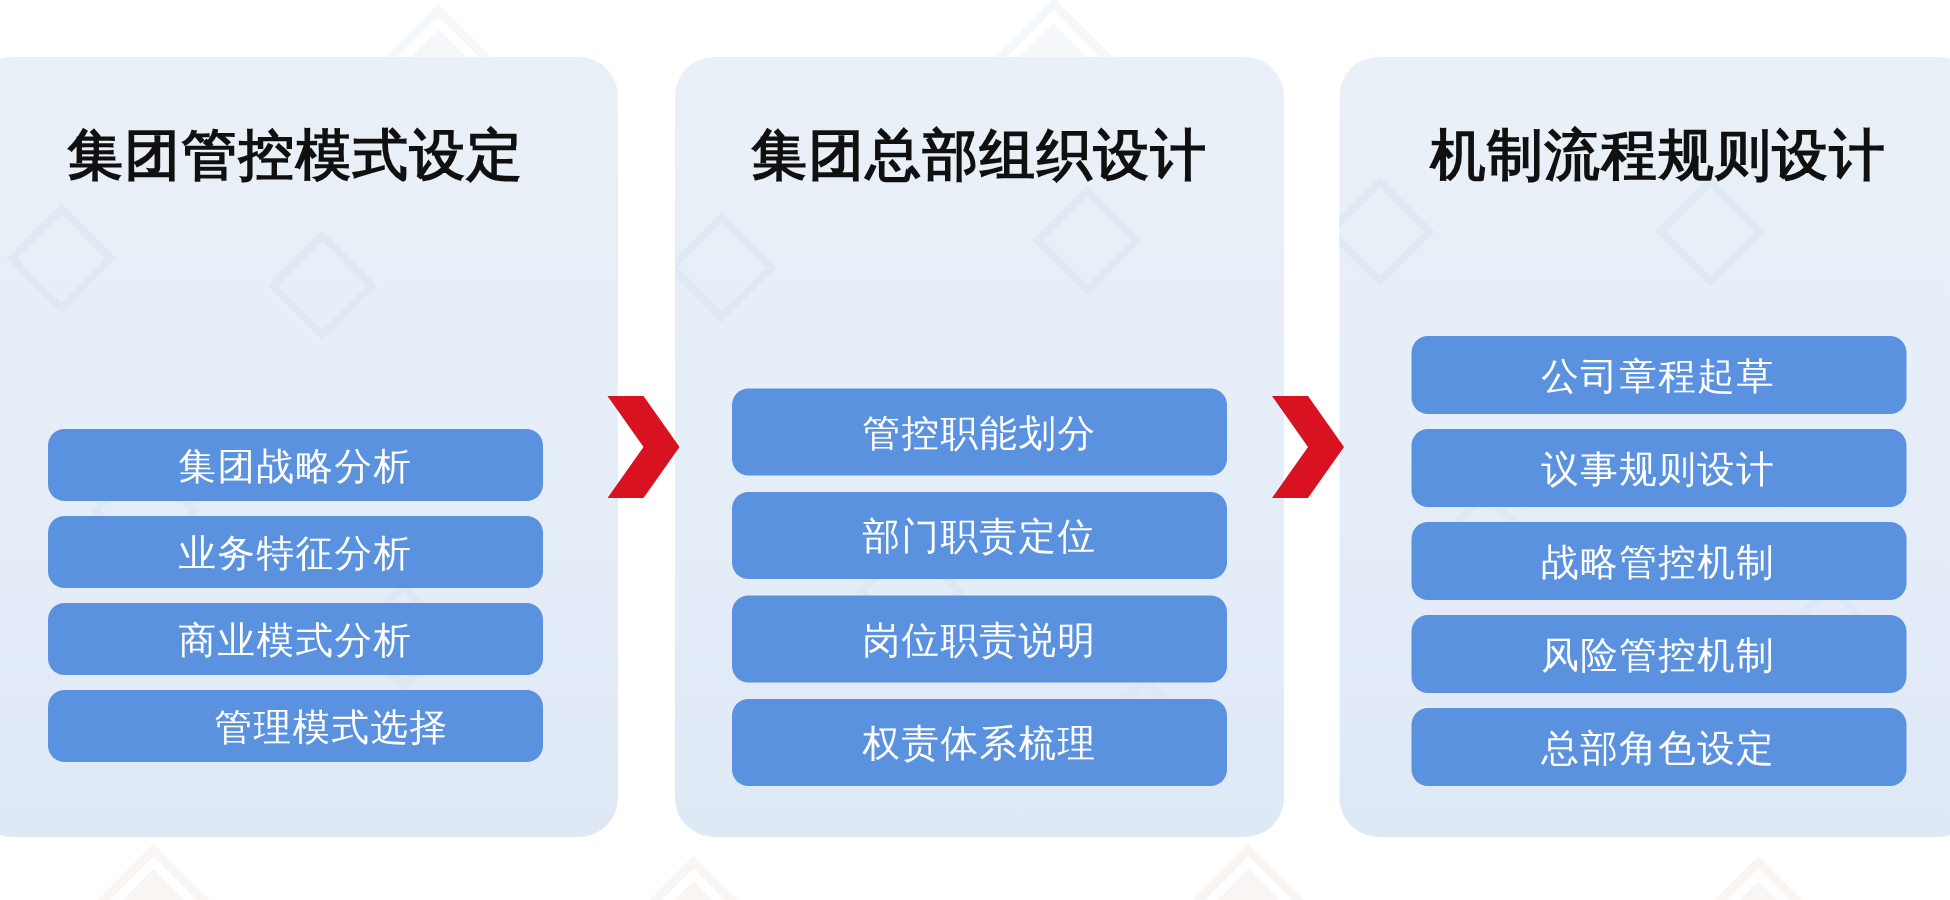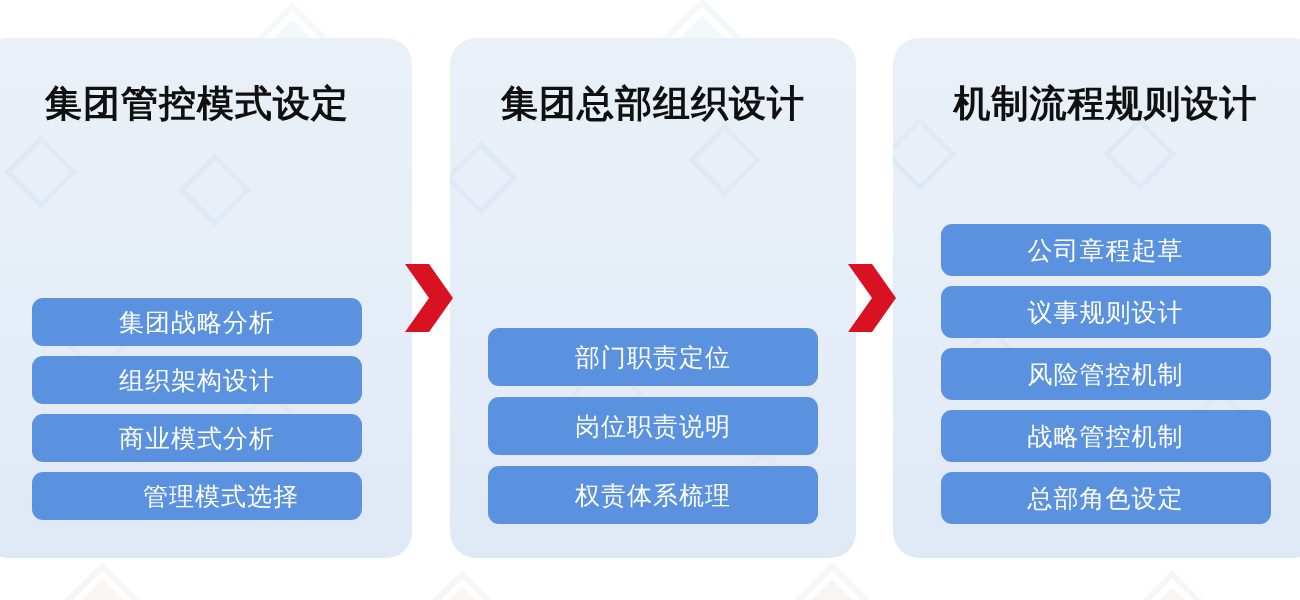--- a/index.html
+++ b/index.html
@@ -111,21 +111,21 @@
     align-items: center;
     justify-content: center;
     font-size: 25px;
     letter-spacing: 1px;
     white-space: nowrap;
     box-sizing: border-box;
   }
 
   
   .c1 .pill { width: 330px; height: 48px; margin-bottom: 10px; }
-  .c1 .pill:last-child { margin-bottom: 4px; padding-left: 48px; }
+  .c1 .pill:last-child { margin-bottom: 16px; padding-left: 48px; }
 
   .c2 .pill { width: 330px; height: 58px; margin-bottom: 11px; }
   .c2 .pill:last-child { margin-bottom: 0; text-align: right; }
 
   .c3 .pill { width: 330px; height: 52px; margin-bottom: 10px; text-align: right; }
   .c3 .pill:last-child { margin-bottom: 0; }
 
   
   .arrow {
     position: absolute;
@@ -155,41 +155,42 @@
   <div class="card c1">
     <div class="card-wm">
       <span style="left:22px; top:78px;">◇</span>
       <span style="left:196px; top:96px;">◇</span>
       <span style="left:78px; top:246px;">◇</span>
       <span style="left:250px; top:330px;">◇</span>
     </div>
     <div class="card-title">集团管控模式设定</div>
     <div class="pill-list">
       <div class="pill">集团战略分析</div>
-      <div class="pill">组织架构设计</div>
+      <div class="pill">业务特征分析</div>
       <div class="pill">商业模式分析</div>
       <div class="pill">管理模式选择</div>
     </div>
   </div>
 
   <div class="arrow a1">
     <svg viewBox="0 0 52 72" xmlns="http://www.w3.org/2000/svg">
       <path d="M2 2 L26 2 L50 36 L26 70 L2 70 L26 36 Z" fill="#d81220"></path>
     </svg>
   </div>
 
   <div class="card c2">
     <div class="card-wm">
       <span style="left:-6px; top:84px;">◇</span>
       <span style="left:238px; top:66px;">◇</span>
       <span style="left:120px; top:300px;">◇</span>
       <span style="left:276px; top:392px;">◇</span>
     </div>
     <div class="card-title">集团总部组织设计</div>
     <div class="pill-list">
+      <div class="pill">管控职能划分</div>
       <div class="pill">部门职责定位</div>
       <div class="pill">岗位职责说明</div>
       <div class="pill">权责体系梳理</div>
     </div>
   </div>
 
   <div class="arrow a2">
     <svg viewBox="0 0 52 72" xmlns="http://www.w3.org/2000/svg">
       <path d="M2 2 L26 2 L50 36 L26 70 L2 70 L26 36 Z" fill="#d81220"></path>
     </svg>
@@ -199,19 +200,19 @@
     <div class="card-wm">
       <span style="left:-10px; top:60px;">◇</span>
       <span style="left:210px; top:60px;">◇</span>
       <span style="left:60px; top:268px;">◇</span>
       <span style="left:290px; top:330px;">◇</span>
     </div>
     <div class="card-title">机制流程规则设计</div>
     <div class="pill-list">
       <div class="pill">公司章程起草</div>
       <div class="pill">议事规则设计</div>
+      <div class="pill">战略管控机制</div>
       <div class="pill">风险管控机制</div>
-      <div class="pill">战略管控机制</div>
       <div class="pill">总部角色设定</div>
     </div>
   </div>
 
 </div>
 
 </body></html>

